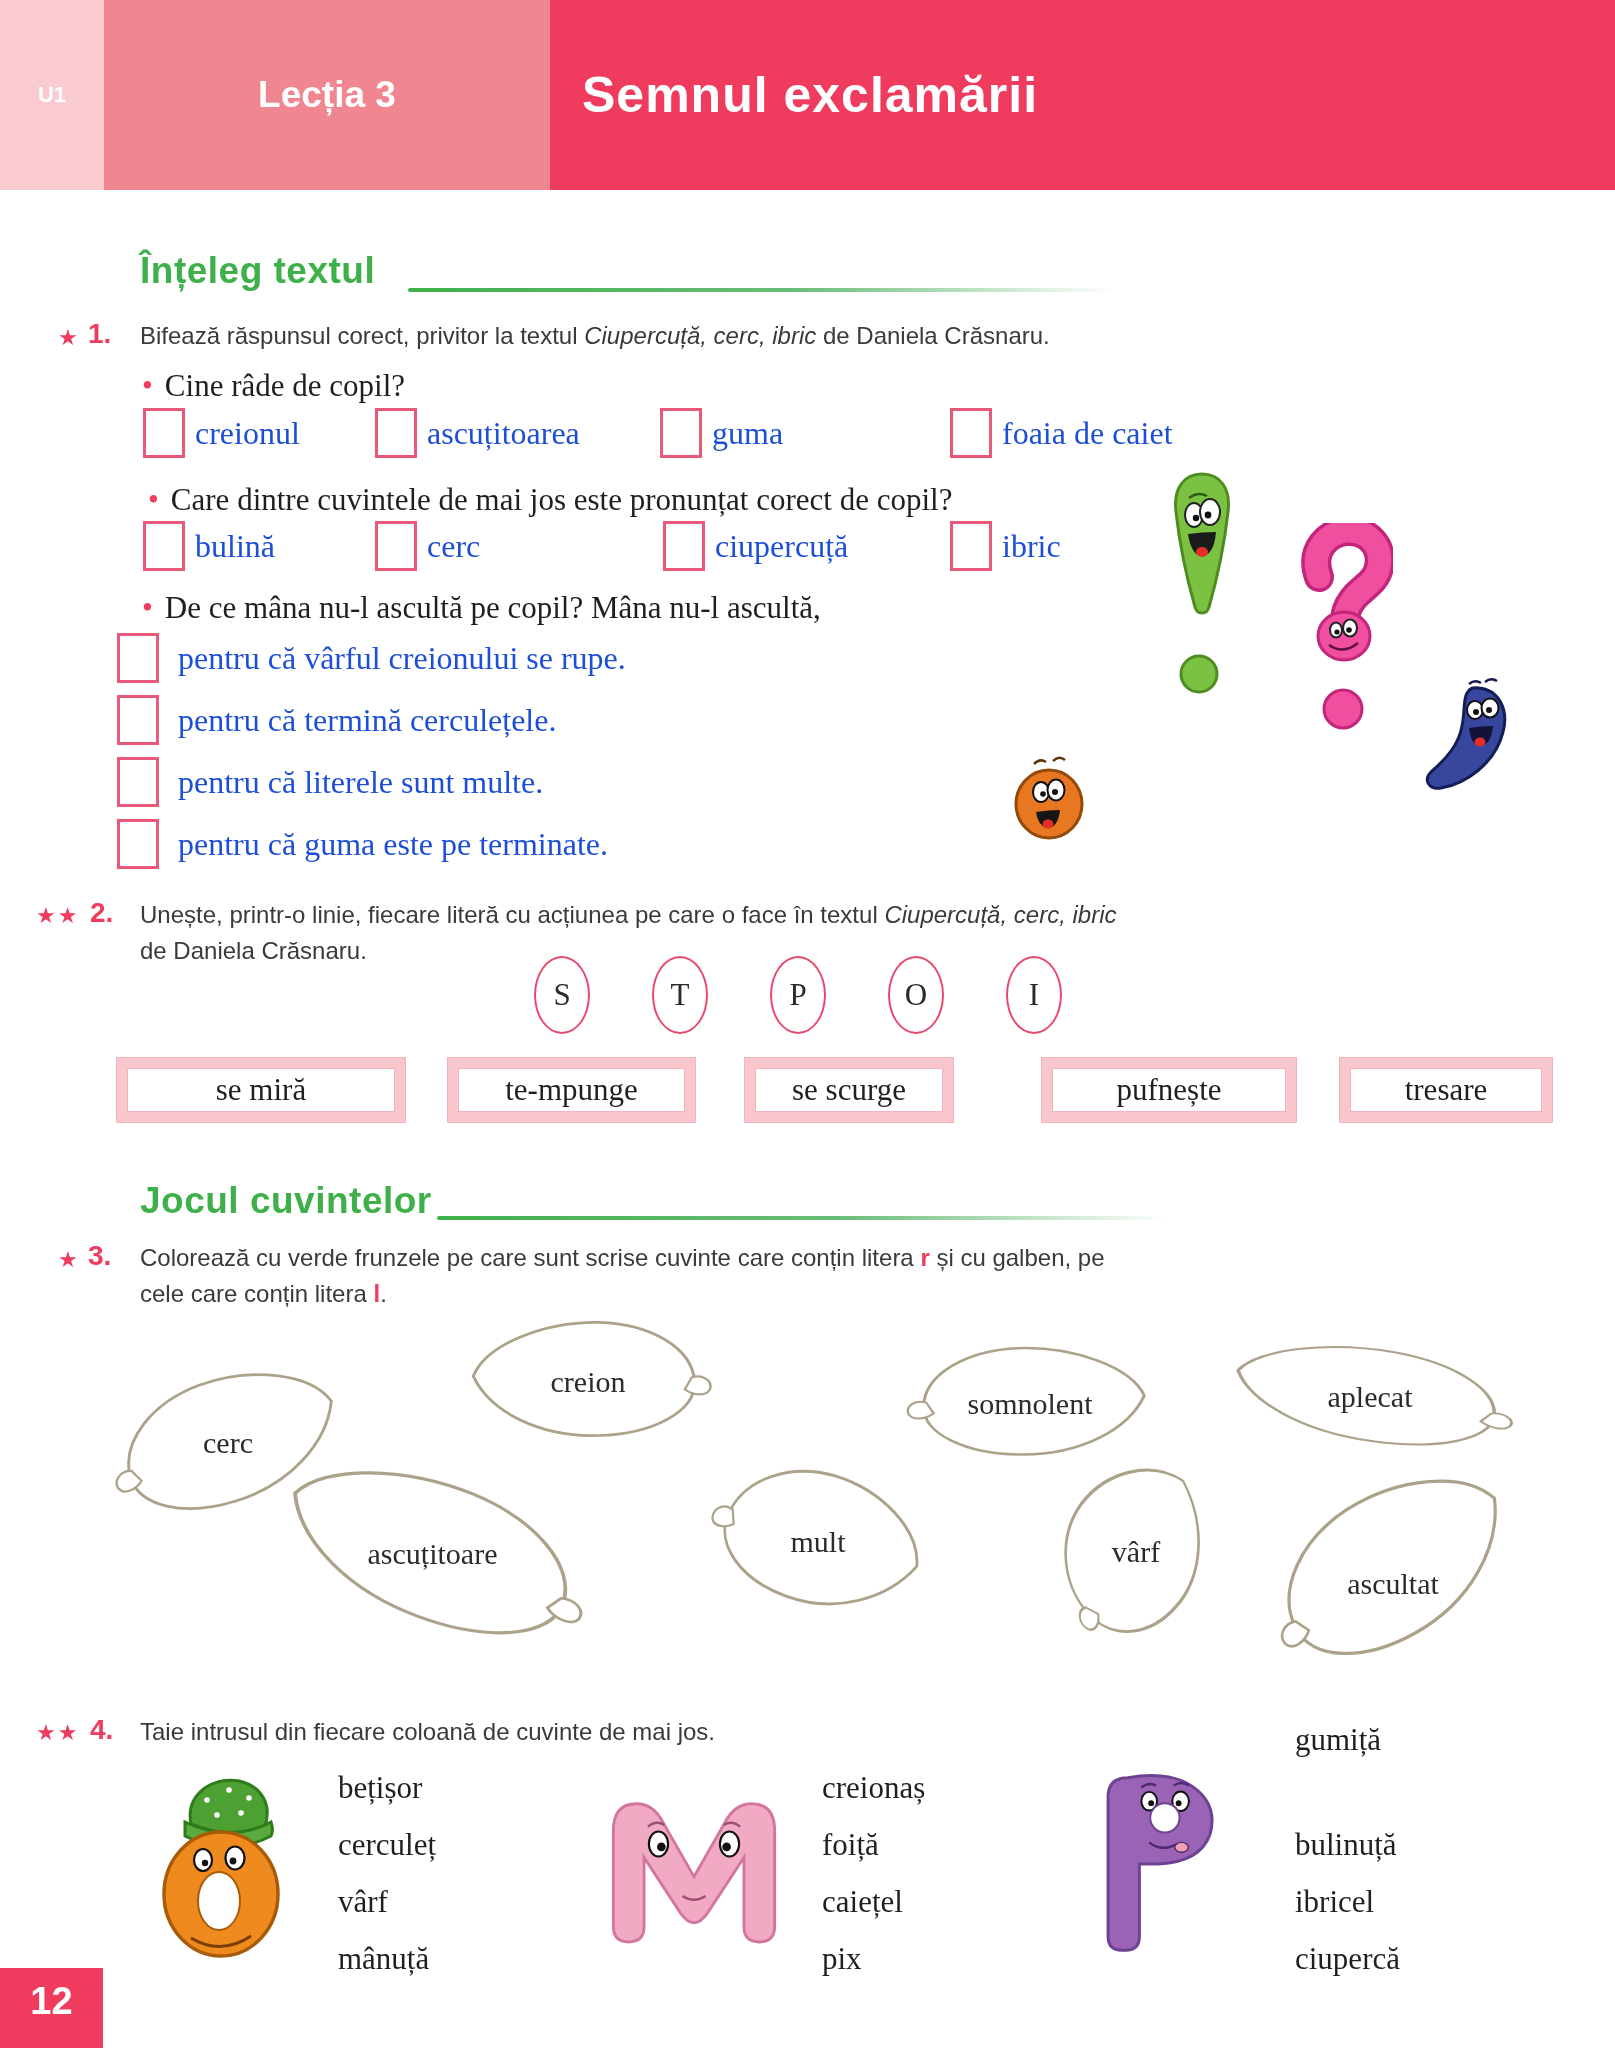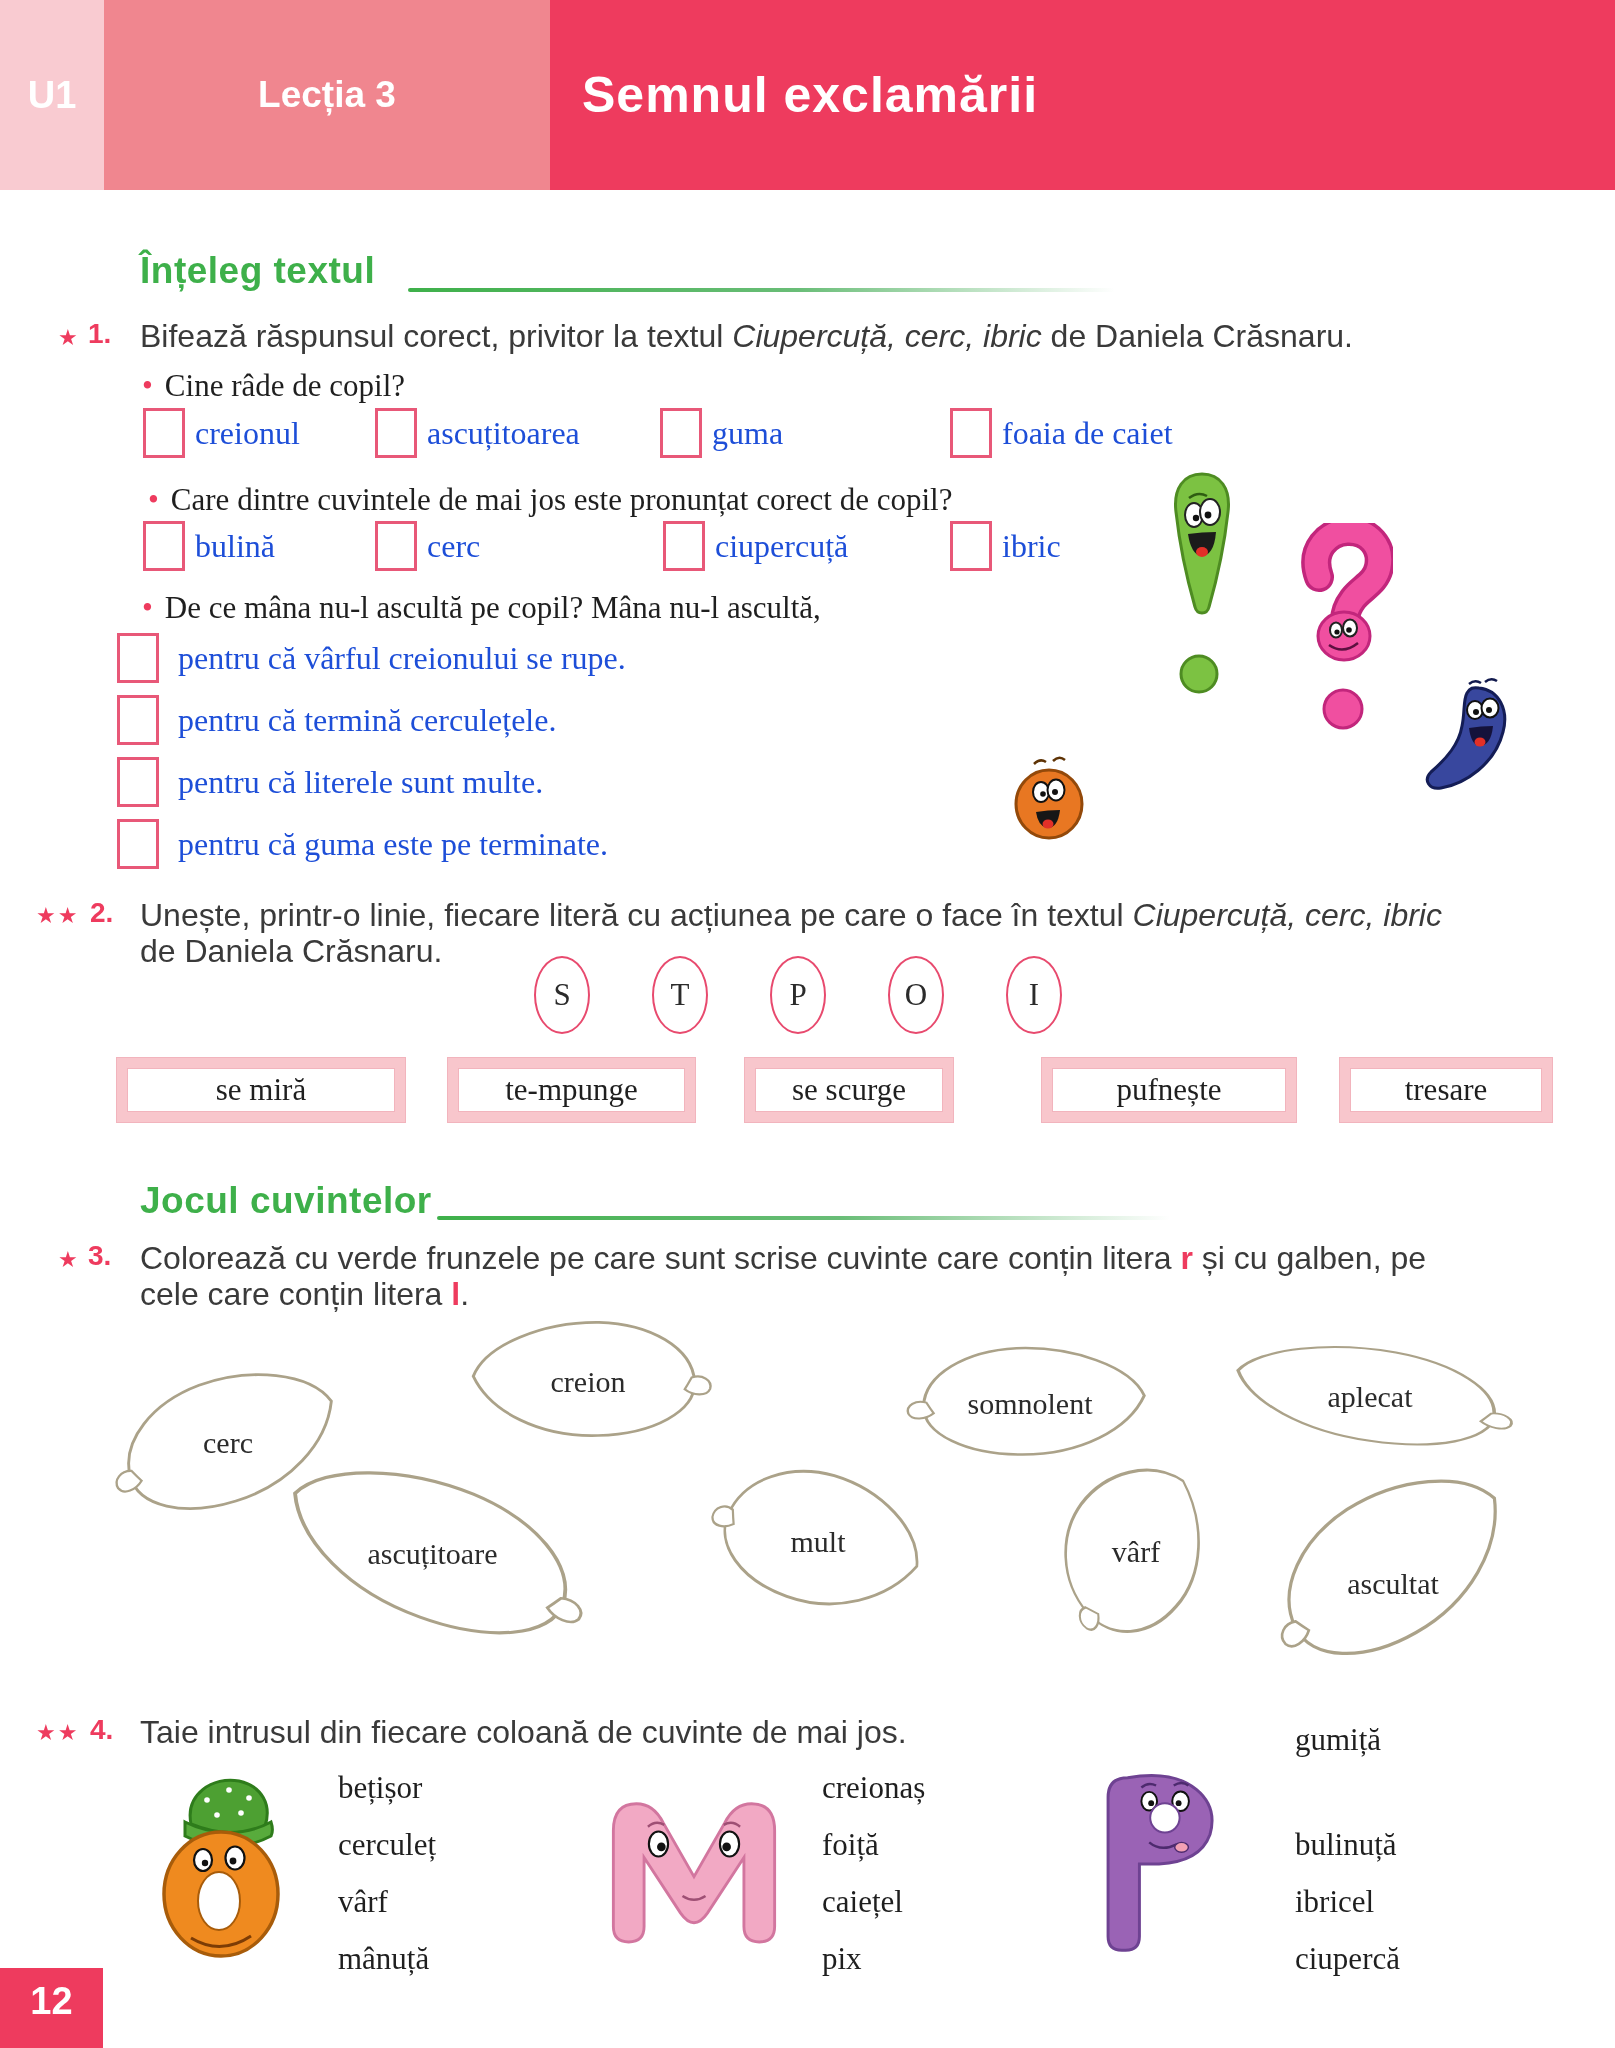--- a/index.html
+++ b/index.html
@@ -3,30 +3,30 @@
 <meta charset="utf-8">
 <style>
   html,body{margin:0;padding:0;background:#fff;}
   #page{position:relative;width:1615px;height:2048px;background:#fff;overflow:hidden;
         font-family:"Liberation Sans",sans-serif;}
   .abs{position:absolute;}
   .serif{font-family:"Liberation Serif","DejaVu Serif",serif;}
 
   
   .hdr{top:0;height:190px;display:flex;align-items:center;color:#fff;}
-  #hdr-u1{left:0;width:104px;background:#f9cbd1;justify-content:center;font-size:38px;font-weight:bold;}
+  #hdr-u1{left:0;width:104px;background:#f9cbd1;justify-content:center;font-size:22px;font-weight:bold;}
   #hdr-lesson{left:104px;width:446px;background:#f0868f;justify-content:center;font-size:37px;font-weight:bold;}
   #hdr-title{left:550px;width:1065px;background:#ee3b5e;padding-left:32px;font-size:50px;font-weight:bold;letter-spacing:1px;}
 
   .sec-head{color:#3eb04a;font-size:37px;font-weight:bold;letter-spacing:.5px;}
   .rule{height:4px;background:linear-gradient(to right,#3eb04a 0%,#69bd77 55%,rgba(255,255,255,0) 100%);border-radius:2px;}
 
   .star{color:#ee3b5e;font-size:22px;letter-spacing:2px;}
   .exnum{color:#ee3b5e;font-weight:bold;font-size:28px;}
-  .instr{font-size:32px;color:#3a3a3a;line-height:36px;}
+  .instr{font-size:24px;color:#3a3a3a;line-height:36px;}
   .qline{font-size:31px;color:#1f1f1f;}
   .bullet{color:#ee3b5e;font-size:31px;margin-right:12px;}
 
   .checkbox{width:42px;height:50px;border:3px solid #e85878;background:#fff;box-sizing:border-box;}
   .optlab{font-size:32px;color:#1d4ed8;line-height:50px;white-space:nowrap;}
 
   .letter-circle{width:52px;height:74px;border:2.5px solid #e84a6e;border-radius:50%;
      display:flex;align-items:center;justify-content:center;background:#fff;
      font-size:31px;color:#2b2b2b;}
   .action-box{border:10px solid #f8c6cc;background:#fff;box-sizing:border-box;height:64px;

